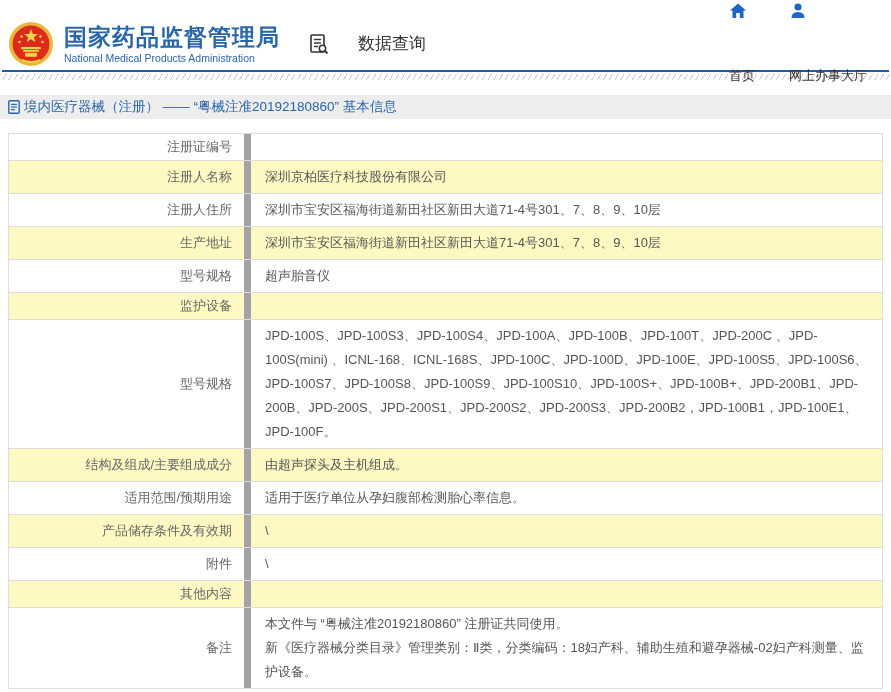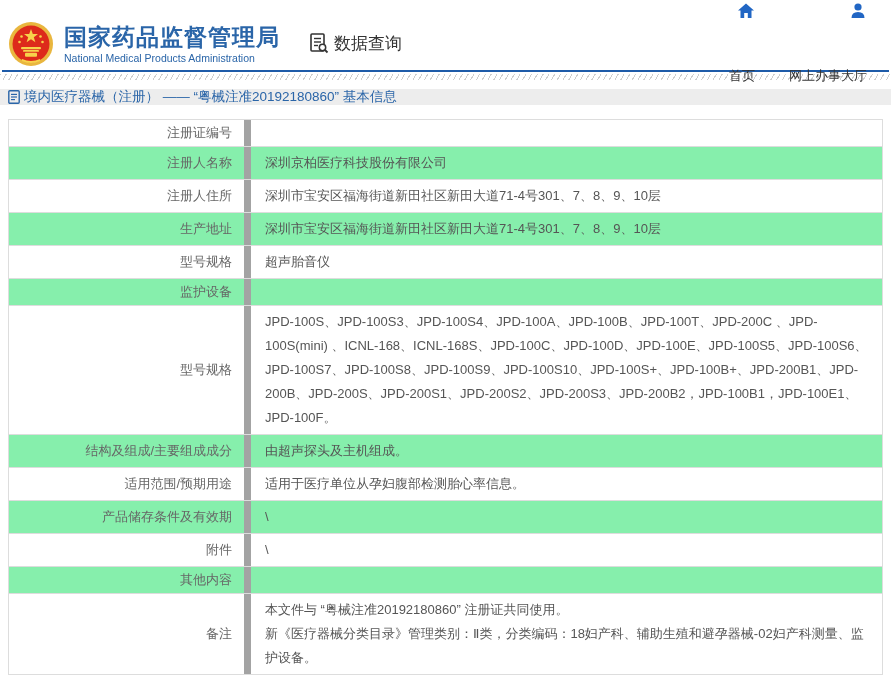--- a/index.html
+++ b/index.html
@@ -6,44 +6,44 @@
   html,body { width:891px; height:692px; background:#fff; overflow:hidden;
     font-family:"Liberation Sans","DejaVu Sans",sans-serif; }
 
   
   .header { height:70px; display:flex; align-items:center; padding:17px 24px 0 8px; }
   .logo-wrap { display:flex; align-items:center; }
   .emblem { width:46px; height:46px; flex:0 0 auto; }
   .logo-text { margin-left:10px; }
   .logo-title { color:#2a65a8; font-size:23px; font-weight:bold; letter-spacing:1px; line-height:26px; }
   .logo-sub { color:#2a65a8; font-size:10.5px; margin-top:2px; }
-  .section-entry { display:flex; align-items:flex-start; margin-left:28px; cursor:pointer; }
+  .section-entry { display:flex; align-items:center; margin-left:28px; cursor:pointer;gap:24px; }
   .section-entry .ic { width:22px; height:22px; margin-right:4px; }
   .section-label { color:#333; font-size:17px; }
   .spacer { flex:1; }
   .top-nav { display:flex; gap:34px; }
-  .nav-item { display:flex; flex-direction:column; align-items:flex-end; cursor:pointer;gap:43px; }
+  .nav-item { display:flex; flex-direction:column; align-items:flex-start; cursor:pointer;gap:43px; }
   .nav-item .ic { width:18px; height:18px; margin-bottom:4px; }
   .nav-label { color:#333; font-size:13px; }
 
   
   .blue-rule { height:2px; background:#1e5ba8; margin:0 2px; }
   .hatch { height:6px; margin-top:2px;
     background:repeating-linear-gradient(120deg,#cfcfcf 0,#cfcfcf 1px,transparent 1px,transparent 5px); }
 
   
-  .title-bar { margin-top:9px; height:16px; background:#ededed; display:flex; align-items:center; padding:0 8px; }
+  .title-bar { margin-top:15px; height:24px; background:#ededed; display:flex; align-items:center; padding:0 8px; }
   .bc-icon { width:12px; height:14px; margin-right:4px; flex:0 0 auto; }
   .bc-text { color:#2a65a8; font-size:13.5px; }
 
   
   .table-wrap { margin:14px 8px 0 8px; border:1px solid #ddd; }
   .trow { display:flex; align-items:center; border-bottom:1px solid #ddd; background:#fff; min-height:26px; }
   .trow:last-child { border-bottom:none; }
-  .trow.alt { background:#86efac; }
+  .trow.alt { background:#fef9c3; }
   .tlabel { width:242px; flex:0 0 auto; text-align:right; padding:4px 12px 4px 6px;
     color:#666; font-size:13px; line-height:18px; border-right:7px solid #a3a3a3; align-self:stretch;
     display:flex; align-items:center; justify-content:flex-end; }
   .tvalue { flex:1; padding:4px 14px; color:#555; font-size:13px; line-height:24px; text-align:left; }
 </style>
 </head>
 <body>
 
 <div class="header">
   <div class="logo-wrap">

